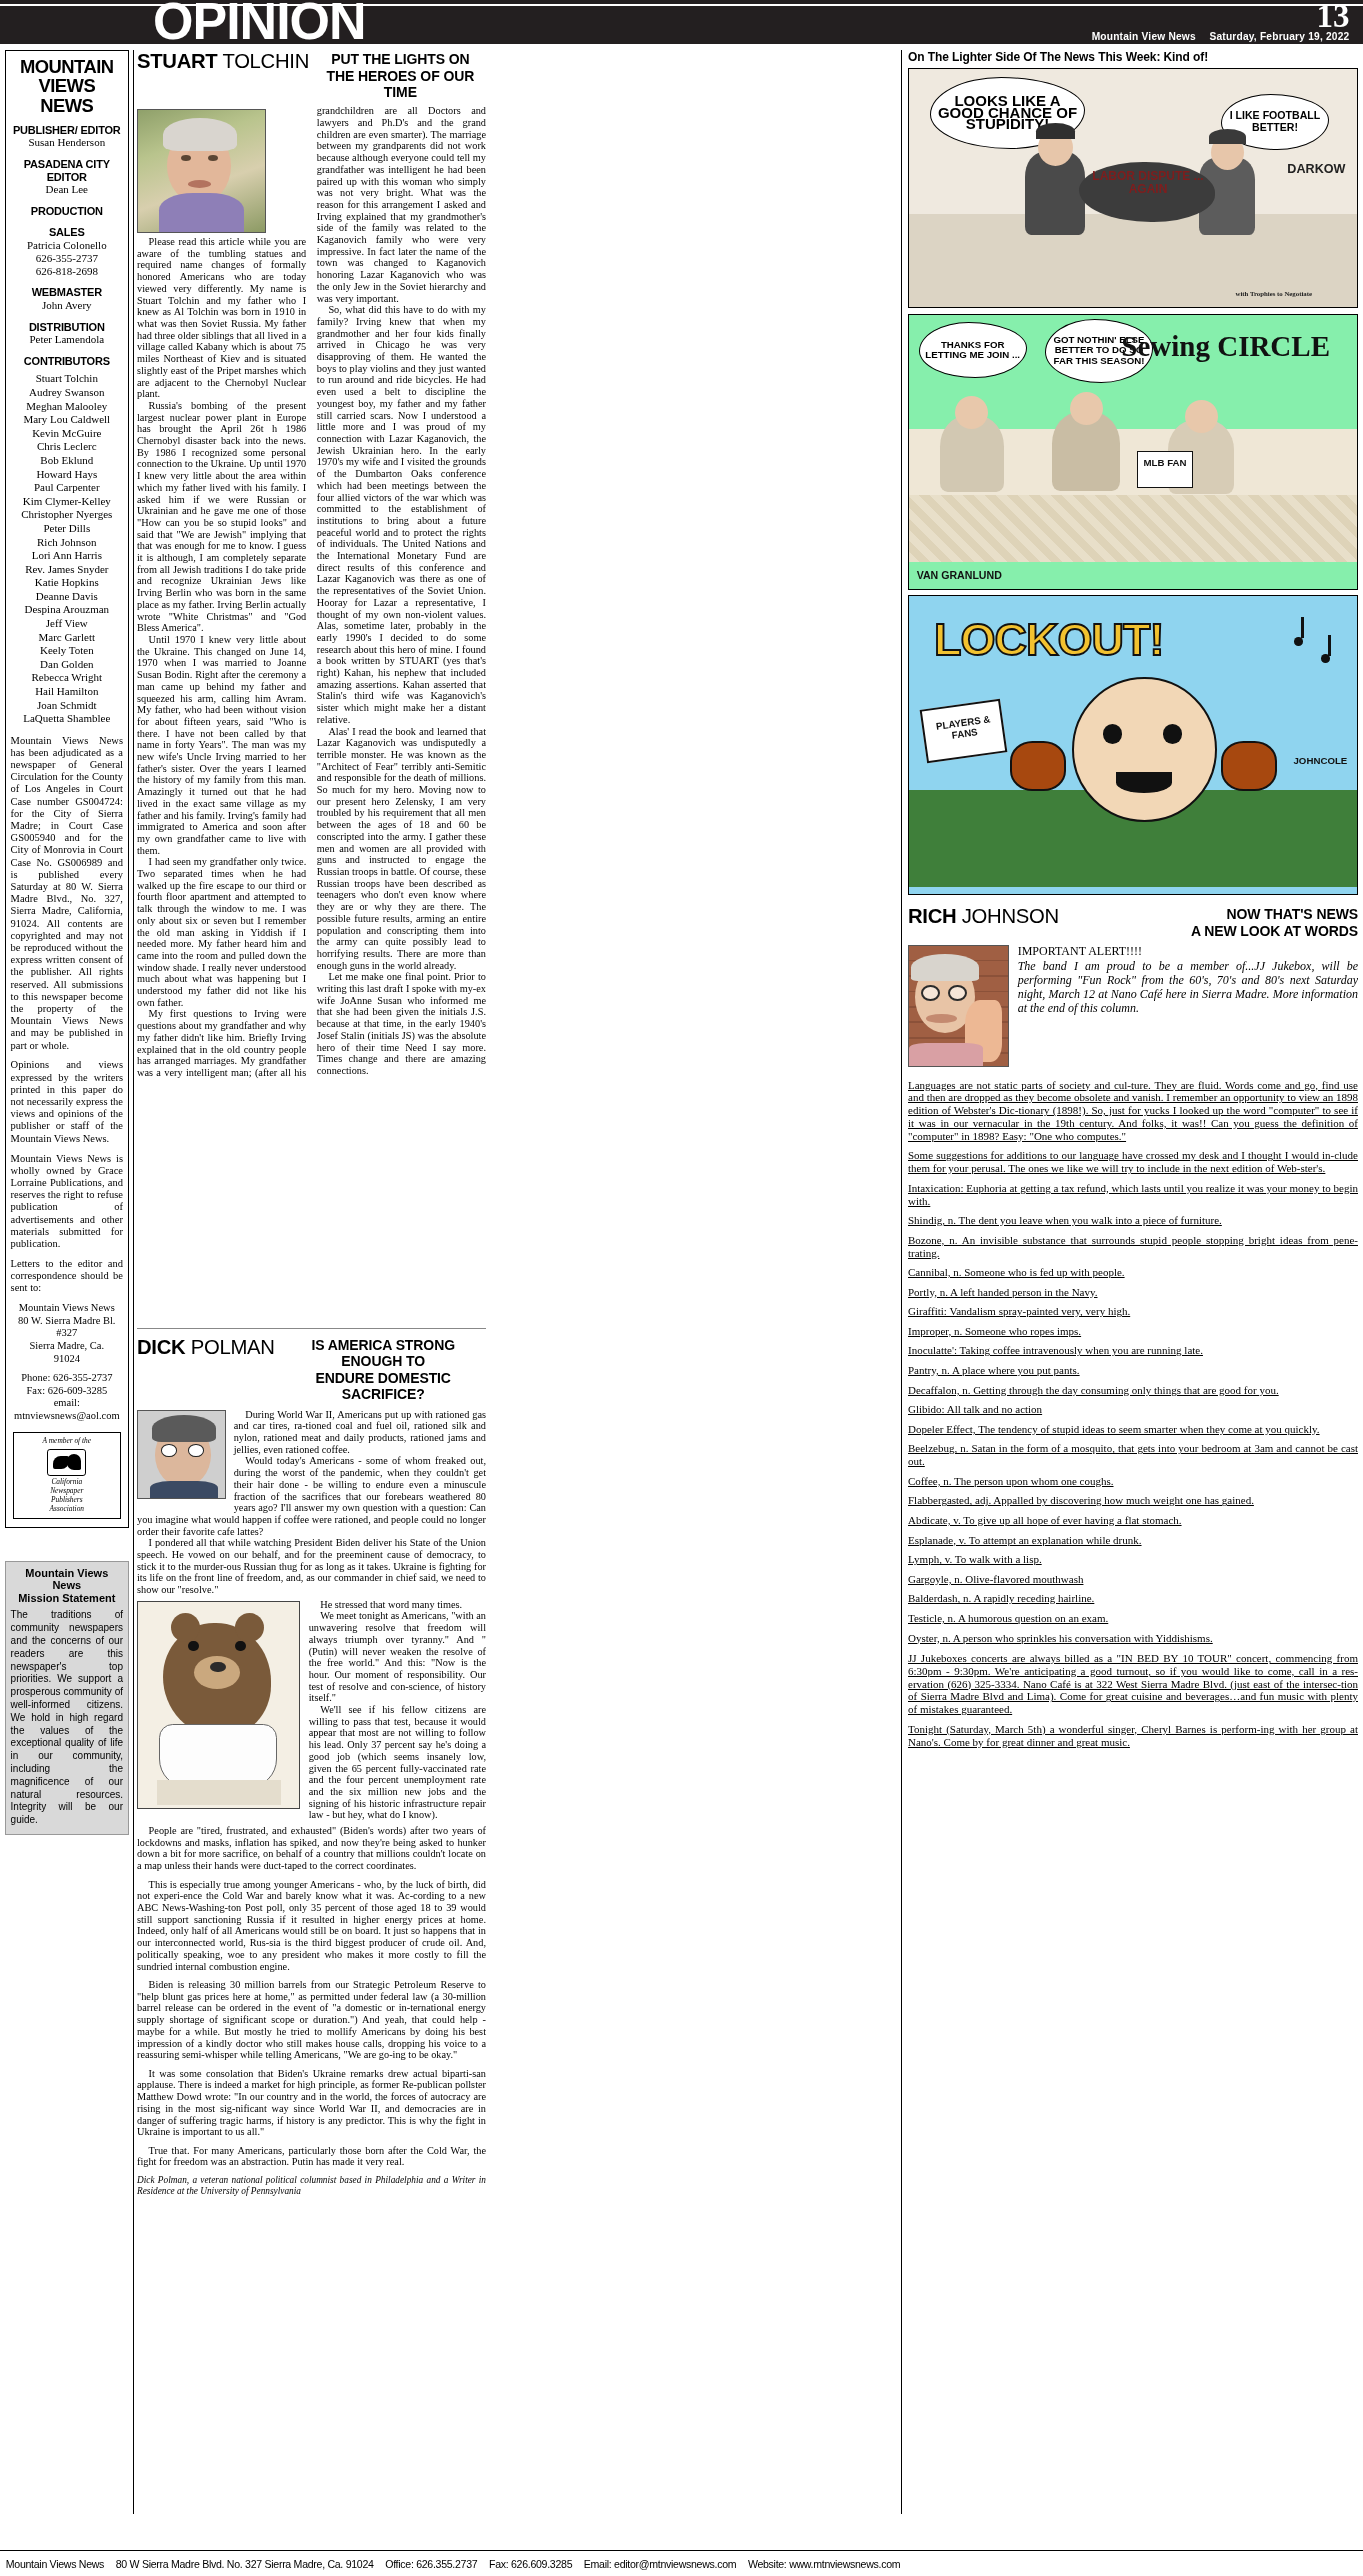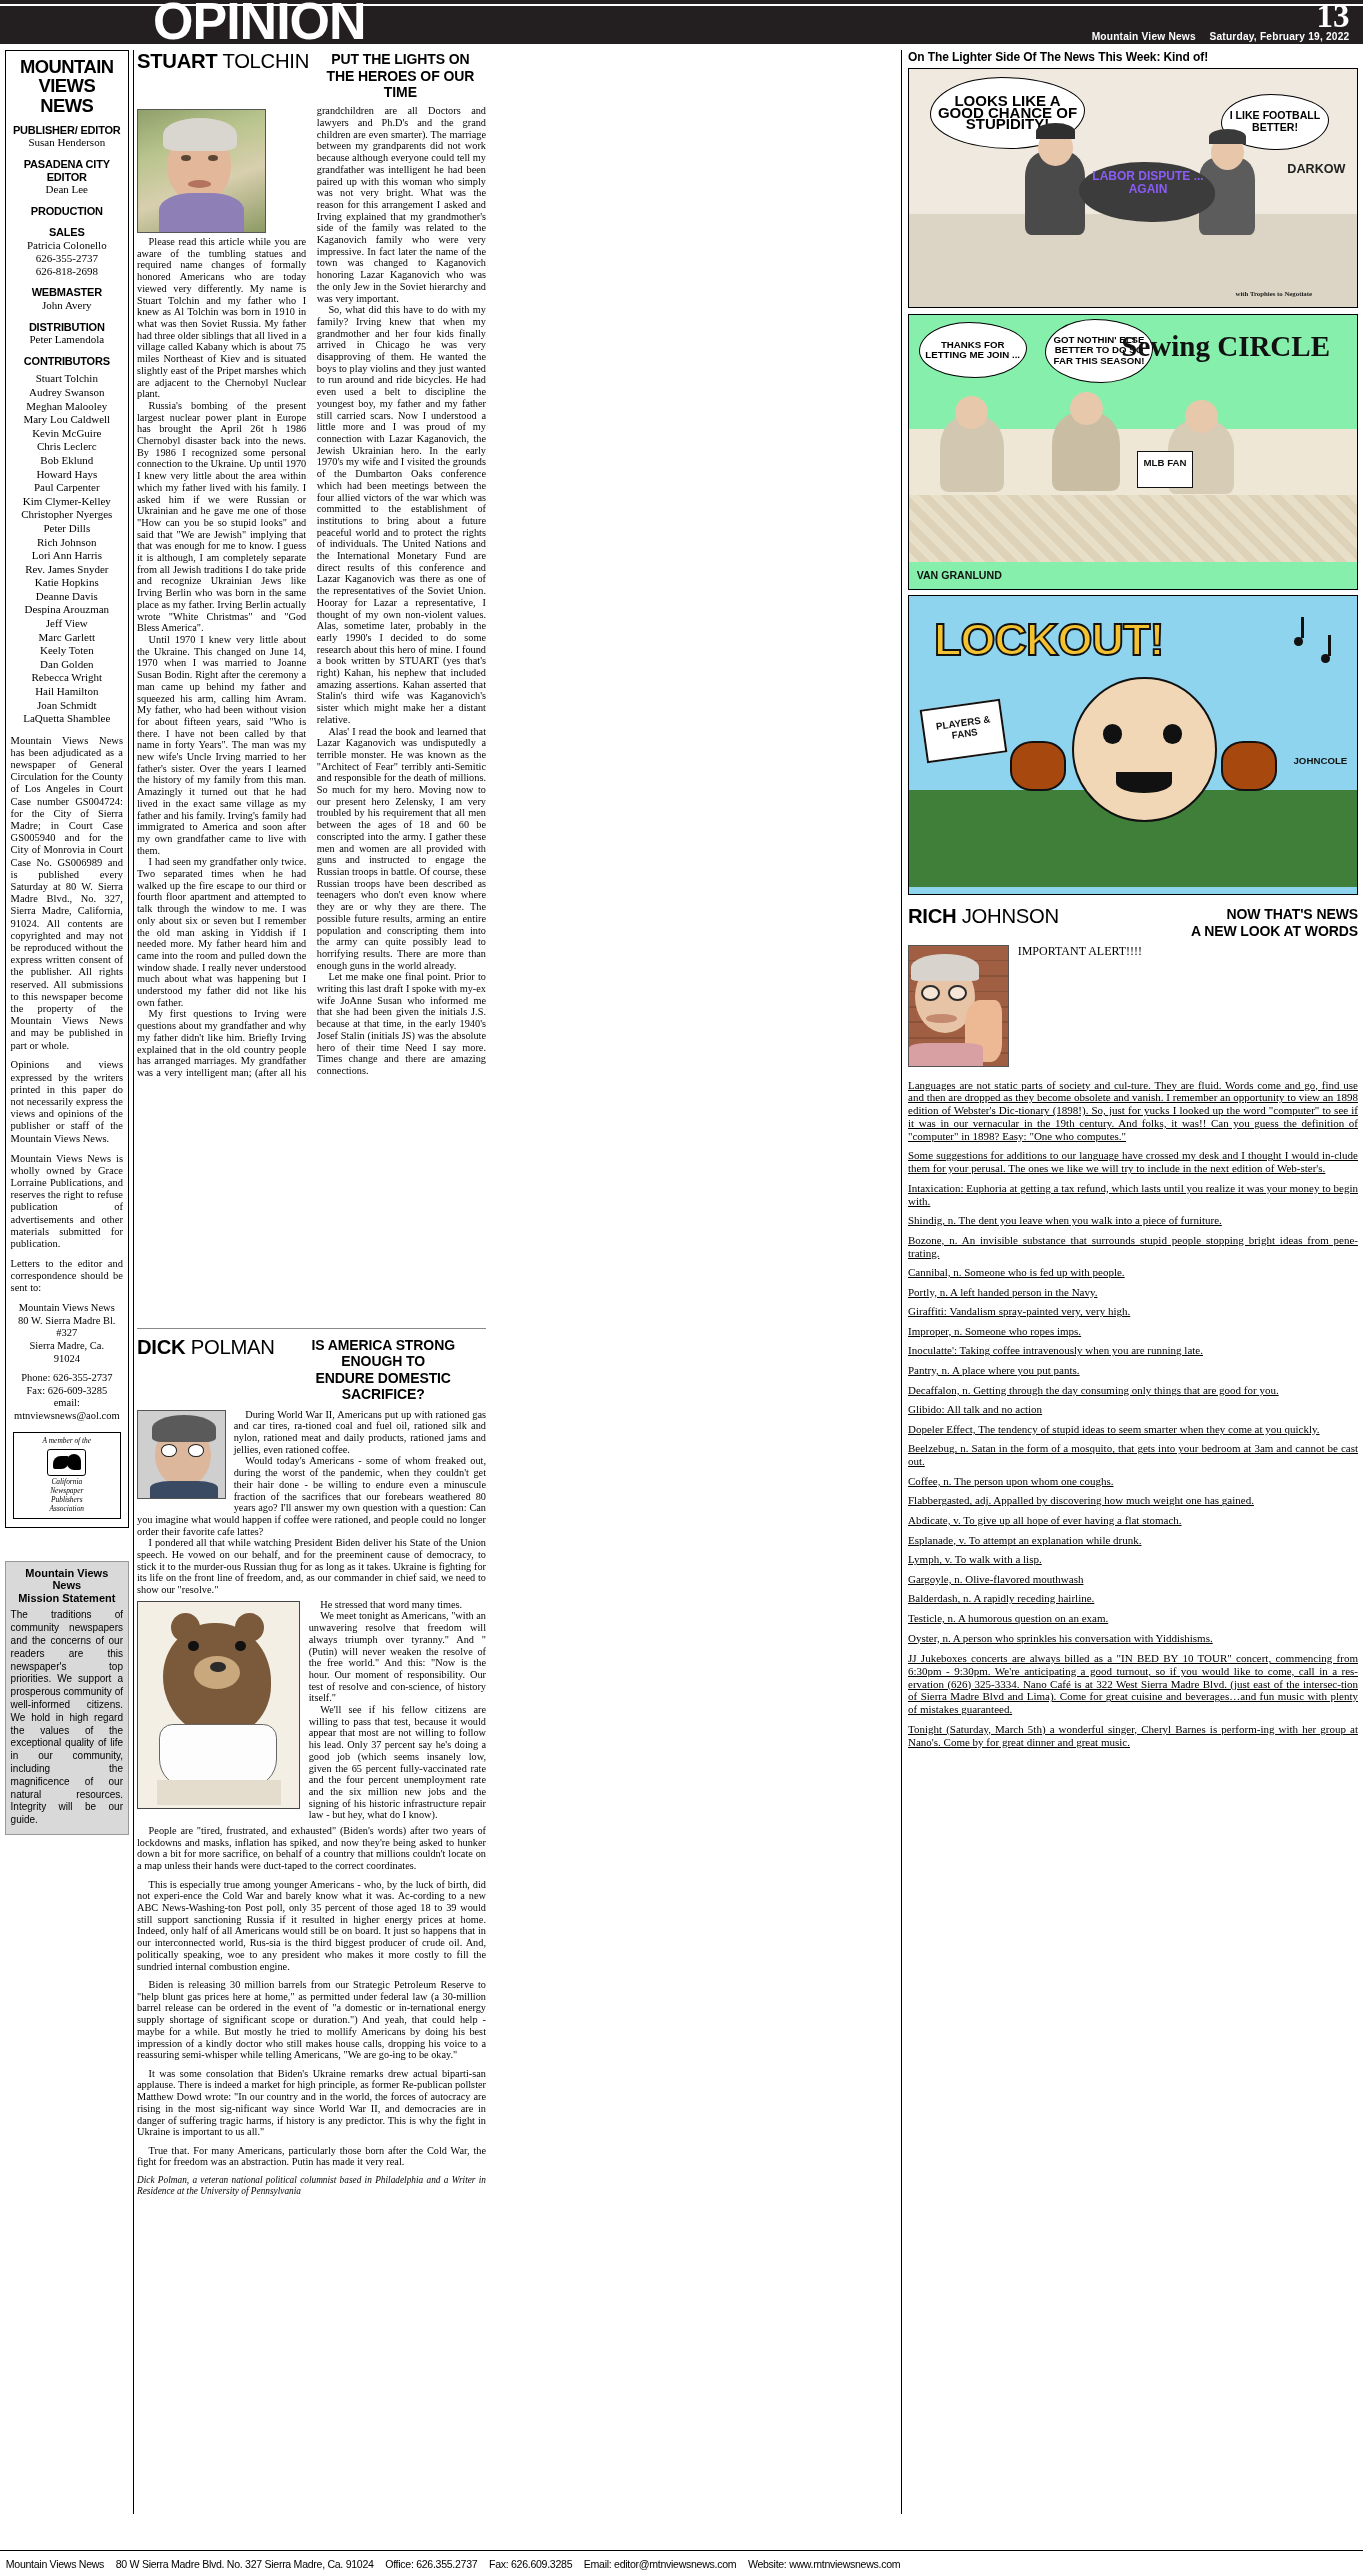--- a/index.html
+++ b/index.html
@@ -403,21 +403,21 @@
 
     <div class="blob" style="left:116px; top:83px; width:60px; height:83px; background:#4a4a4a; border-radius:30% 30% 10% 10%;"></div>
     <div class="blob" style="left:129px; top:60px; width:35px; height:37px; background:#e7c6aa; border-radius:50%;"></div>
     <div class="blob" style="left:127px; top:54px; width:39px; height:16.5px; background:#2f2f2f; border-radius:50% 50% 0 0;"></div>
 
     <div class="blob" style="left:290px; top:89px; width:56px; height:77px; background:#5c5c5c; border-radius:28% 28% 10% 10%;"></div>
     <div class="blob" style="left:302px; top:66px; width:33px; height:35px; background:#e7c6aa; border-radius:50%;"></div>
     <div class="blob" style="left:300px; top:60px; width:37px; height:15.5px; background:#3a3a3a; border-radius:50% 50% 0 0;"></div>
 
     <div class="blob" style="left:170px; top:93px; width:136px; height:60px; background:#3c3c3c; border-radius:48% 52% 46% 54%;"></div>
-    <div class="cart-cap" style="left:178px; top:101px; width:122px; color:#8b5cf6; font-size:12px; line-height:13.6px; text-align:center;">LABOR DISPUTE ... AGAIN</div>
+    <div class="cart-cap" style="left:178px; top:101px; width:122px; color:#7f1d1d; font-size:12px; line-height:13.6px; text-align:center;">LABOR DISPUTE ... AGAIN</div>
     <div class="cart-cap" style="right:45px; bottom:9.7px; font-size:6.8px; color:#222; font-family:'Liberation Serif',serif;">with Trophies to Negotiate</div>
     <div class="cart-cap" style="right:11.6px; top:93px; font-size:12.6px; color:#222;">DARKOW</div>
   </div>
 
   <div class="cart" style="height:276px; margin-top:5.8px; background:#86efac;">
     <div class="blob" style="left:0; top:114px; width:450px; height:133px; background:#efe7d6;"></div>
 
     <div class="blob" style="left:0; top:180px; width:450px; height:67px; background:repeating-linear-gradient(45deg,#e8dfc9 0 7.7px,#ded3b8 7.7px 15.5px);"></div>
     <div class="bubble" style="left:9.7px; top:7.7px; width:108px; height:56px; font-size:9.7px; line-height:10.6px;">THANKS FOR LETTING ME JOIN ...</div>
     <div class="bubble" style="left:136px; top:3.9px; width:108px; height:64px; font-size:9.7px; line-height:10.6px;">GOT NOTHIN' ELSE BETTER TO DO SO FAR THIS SEASON!</div>
@@ -470,20 +470,21 @@
       <div class="blob" style="left:0; top:0; width:101px; height:122px; background:repeating-linear-gradient(0deg,#a05f43 0 13.6px,#8b5139 13.6px 15.5px);"></div>
       <div class="face" style="left:5.8px; top:15.5px; width:60px; height:72px; background:#e8c4a6;"></div>
       <div class="face" style="left:1.9px; top:7.7px; width:68px; height:27px; background:#d8d4cd; border-radius:50% 50% 10% 10%;"></div>
       <div class="blob" style="left:11.6px; top:39px; width:19.4px; height:16.5px; border:2.4px solid #2b2b2b; border-radius:50%; background:#f6e6d8;"></div>
       <div class="blob" style="left:39px; top:39px; width:19.4px; height:16.5px; border:2.4px solid #2b2b2b; border-radius:50%; background:#f6e6d8;"></div>
       <div class="face" style="left:17.4px; top:68px; width:31px; height:8.7px; background:#c48a70; border-radius:50%;"></div>
       <div class="face" style="left:56px; top:54px; width:37px; height:62px; background:#edb894; border-radius:40% 20% 30% 30%;"></div>
       <div class="face" style="left:0; top:97px; width:74px; height:25px; background:#d9a0a4; border-radius:22% 22% 0 0;"></div>
     </div>
     <div style="font-size:12px; line-height:13.6px;">IMPORTANT ALERT!!!!</div>
+    <div class="ital" style="font-size:12px; line-height:14px; text-align:justify;">The band I am proud to be a member of...JJ Jukebox, will be performing "Fun Rock" from the 60's, 70's and 80's next Saturday night, March 12 at Nano Café here in Sierra Madre. More information at the end of this column.</div>
   </div>
 
   <div class="defs" style="margin-top:7.7px;">
     <p>Languages are not static parts of society and cul-ture. They are fluid. Words come and go, find use and then are dropped as they become obsolete and vanish. I remember an opportunity to view an 1898 edition of Webster's Dic-tionary (1898!). So, just for yucks I looked up the word "computer" to see if it was in our vernacular in the 19th century. And folks, it was!! Can you guess the definition of "computer" in 1898?  Easy: "One who computes."</p>
     <p>Some suggestions for additions to our language have crossed my desk and I thought I would in-clude them for your perusal. The ones we like we will try to include in the next edition of Web-ster's.</p>
     <div id="defs-list">
         <p>Intaxication:  Euphoria at getting a tax refund, which lasts until you realize it was your money to begin with.</p>
         <p>Shindig, n. The dent you leave when you walk into a piece of furniture.</p>
         <p>Bozone, n. An invisible substance that surrounds stupid people stopping bright ideas from pene-trating.</p>
         <p>Cannibal, n. Someone who is fed up with people.</p>

